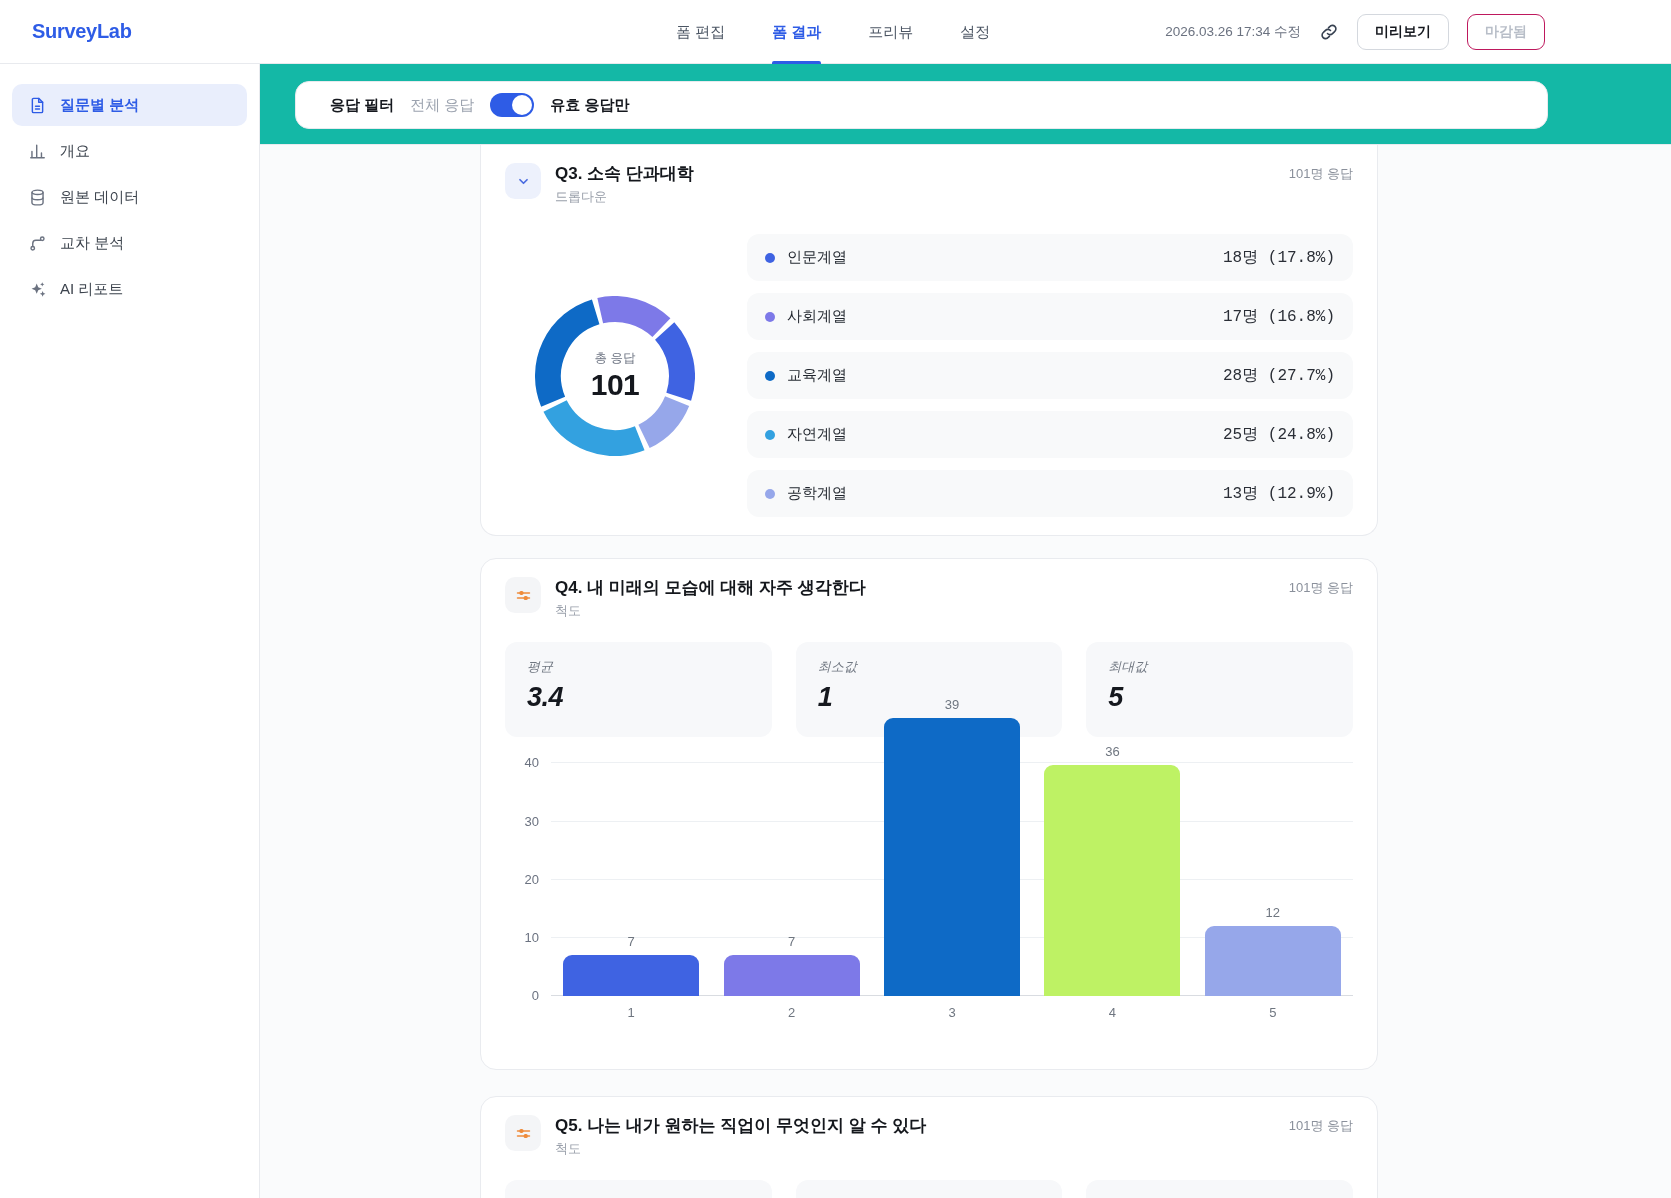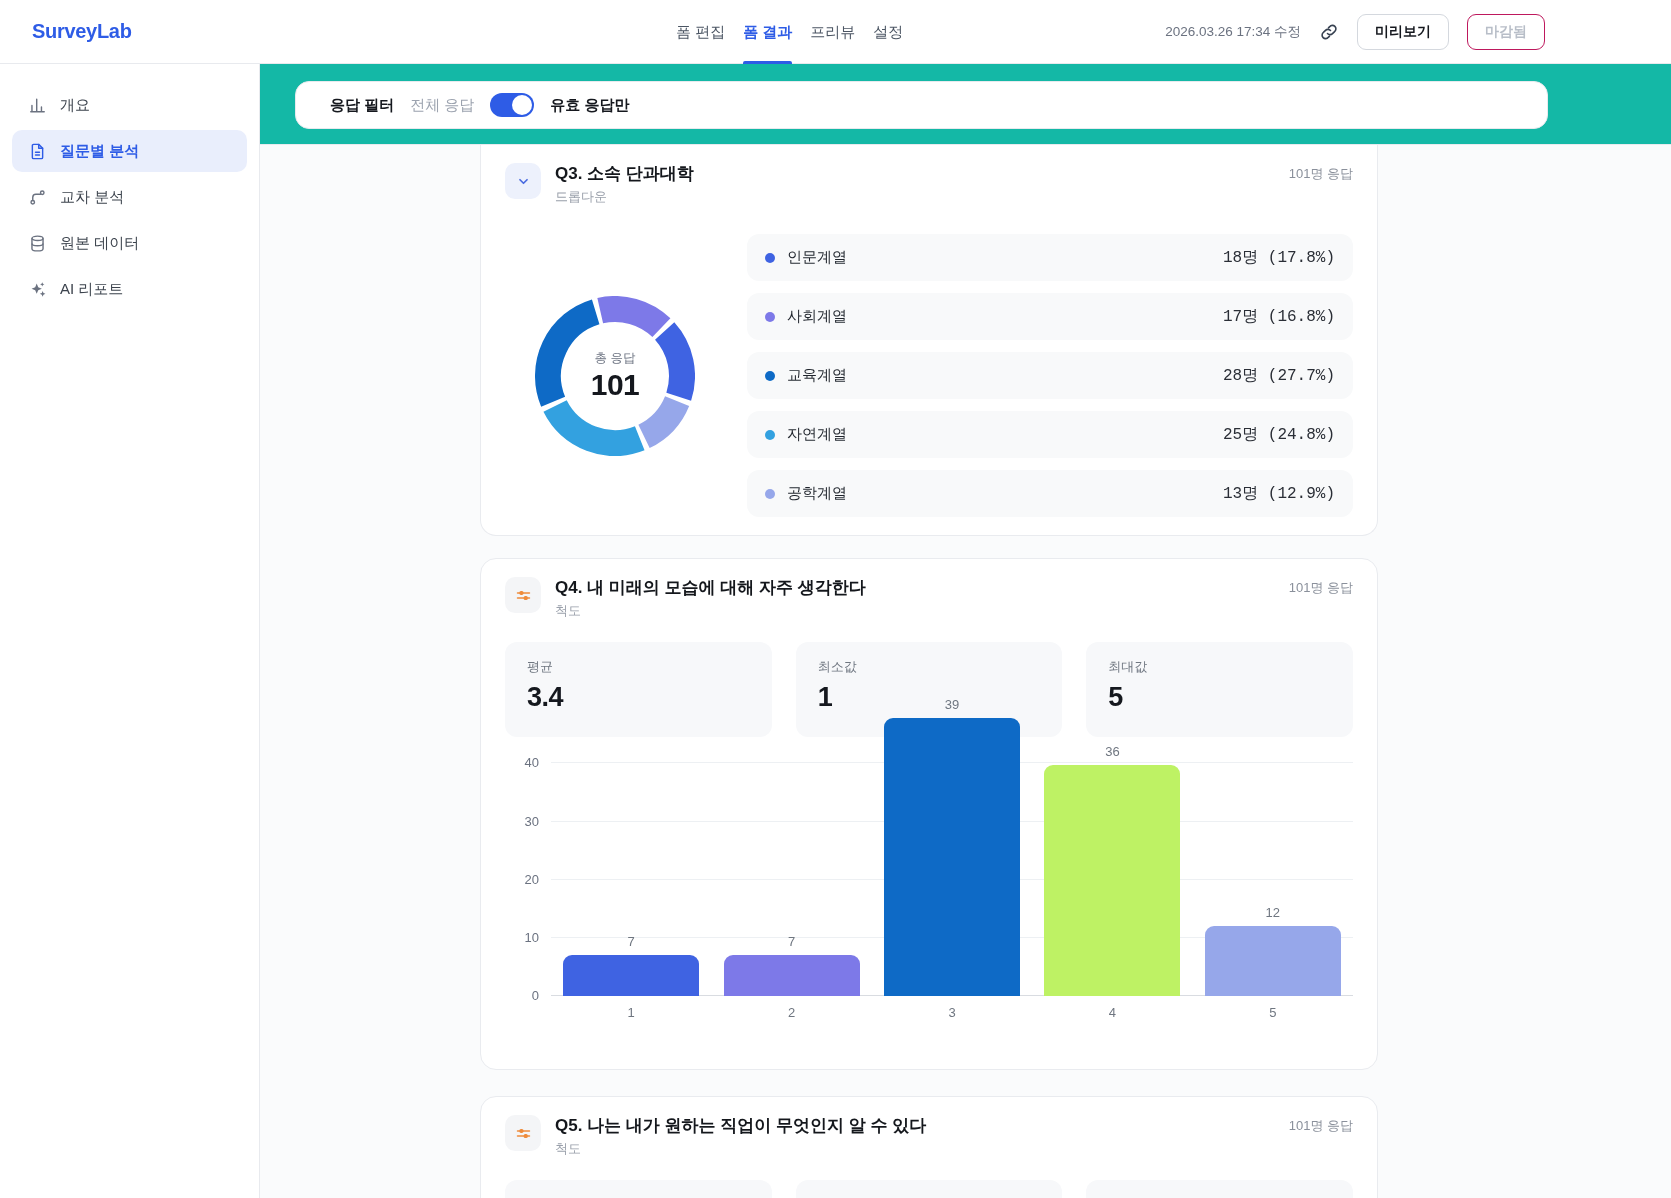--- a/index.html
+++ b/index.html
@@ -9,21 +9,21 @@
     background:#ffffff; color:#15181e; overflow:hidden; position:relative;
   }
   .ic svg { width:100%; height:100%; display:block; }
 
   
   .app-header {
     position:absolute; top:0; left:0; right:0; height:64px; background:#fff;
     border-bottom:1px solid #e8eaee; display:flex; align-items:center; padding:0 32px; z-index:30;
   }
   .logo { font-size:20px; font-weight:800; color:#2E5CE6; letter-spacing:-0.3px; }
-  .topnav { position:absolute; left:676px; top:0; height:64px; display:flex; gap:18px; }
+  .topnav { position:absolute; left:676px; top:0; height:64px; display:flex; gap:47px; }
   .tab { position:relative; display:flex; align-items:center; height:64px; font-size:15px; color:#4b5563; cursor:pointer; }
   .tab.active { color:#2E5CE6; font-weight:700; }
   .tab.active::after { content:""; position:absolute; left:0; right:0; bottom:0; height:3px; background:#2E5CE6; border-radius:2px 2px 0 0; }
   .header-right { position:absolute; right:126px; top:0; height:64px; display:flex; align-items:center; gap:18px; }
   .updated { font-size:13.5px; color:#6b7280; }
   .link-ic { width:20px; height:20px; color:#374151; cursor:pointer; }
   .btn { background:#fff; border-radius:9px; font-size:14px; padding:8px 17px; cursor:pointer; font-family:inherit; }
   .btn.primary-outline { border:1px solid #d4d8de; color:#15181e; font-weight:700; }
   .btn.disabled-outline { border:1px solid #be185d; color:#b8bec8; font-weight:600; }
 
@@ -83,21 +83,21 @@
   .legend-row {
     height:47px; margin-bottom:12px; background:#f8f9fa; border-radius:12px;
     display:flex; align-items:center; padding:0 18px;
   }
   .legend-row:last-child { margin-bottom:0; }
   .dot { width:10px; height:10px; border-radius:50%; margin-right:12px; flex:none; }
   .l-label { font-size:15px; color:#1f242c; }
   .l-value { margin-left:auto; font-size:16px; font-weight:500; color:#2a2e36; }
 
   
-  .stats-row { display:flex; gap:24px; margin-top:22px; }
+  .stats-row { display:flex; gap:24px; margin-top:22px;font-style:italic; }
   .stat-box { flex:1; height:95px; background:#f7f8fa; border-radius:12px; padding:16px 22px; }
   .s-label { font-size:13px; color:#6f7680; }
   .s-value { font-size:27px; font-weight:700; color:#15181e; margin-top:6px; letter-spacing:-0.5px; }
 
   .chart { margin-top:26px; padding-left:46px; position:relative; }
   .plot { position:relative; height:233px; }
   .gridline { position:absolute; left:0; right:0; height:1px; background:#edf0f3; }
   .gridline.base { background:#d9dce1; }
   .ytick { position:absolute; left:-46px; width:34px; text-align:right; font-size:13px; color:#6b7280; line-height:16px; }
   .bars { position:absolute; inset:0; display:flex; align-items:flex-end; }
@@ -125,57 +125,57 @@
           <path d="M10.2 13.8a4.2 4.2 0 0 0 6 .2l2.5-2.5a4.2 4.2 0 1 0-5.9-5.9l-1.4 1.4"></path>
           <path d="M13.8 10.2a4.2 4.2 0 0 0-6-.2l-2.5 2.5a4.2 4.2 0 1 0 5.9 5.9l1.4-1.4"></path>
         </svg>
       </span>
     <button class="btn primary-outline">미리보기</button>
     <button class="btn disabled-outline">마감됨</button>
   </div>
 </header>
 
 <aside class="sidebar" id="sidebar">
-    <div class="side-item">
-      <span class="ic">
-        <svg viewBox="0 0 24 24" fill="none" stroke="currentColor" stroke-width="1.8" stroke-linecap="round">
-          <path d="M5 20v-8M11 20V4M17 20v-6M3.5 20h17"></path>
-        </svg>
-      </span>
-      <span>개요</span>
-    </div>
     <div class="side-item active">
       <span class="ic">
         <svg viewBox="0 0 24 24" fill="none" stroke="currentColor" stroke-width="1.8" stroke-linecap="round" stroke-linejoin="round">
           <path d="M13.5 3H7a1.5 1.5 0 0 0-1.5 1.5v15A1.5 1.5 0 0 0 7 21h10a1.5 1.5 0 0 0 1.5-1.5V8z"></path>
           <path d="M13.5 3v5h5"></path>
           <path d="M9.5 13h5M9.5 16.5h5"></path>
         </svg>
       </span>
       <span>질문별 분석</span>
     </div>
     <div class="side-item">
       <span class="ic">
         <svg viewBox="0 0 24 24" fill="none" stroke="currentColor" stroke-width="1.8" stroke-linecap="round">
-          <circle cx="6" cy="18" r="2.2"></circle>
-          <circle cx="18" cy="6" r="2.2"></circle>
-          <path d="M6 15.8V12c0-2.2 1.8-4 4-4h5.8"></path>
-        </svg>
-      </span>
-      <span>교차 분석</span>
+          <path d="M5 20v-8M11 20V4M17 20v-6M3.5 20h17"></path>
+        </svg>
+      </span>
+      <span>개요</span>
     </div>
     <div class="side-item">
       <span class="ic">
         <svg viewBox="0 0 24 24" fill="none" stroke="currentColor" stroke-width="1.8">
           <ellipse cx="12" cy="5.5" rx="7" ry="2.8"></ellipse>
           <path d="M5 5.5V12c0 1.55 3.13 2.8 7 2.8s7-1.25 7-2.8V5.5"></path>
           <path d="M5 12v6.5c0 1.55 3.13 2.8 7 2.8s7-1.25 7-2.8V12"></path>
         </svg>
       </span>
       <span>원본 데이터</span>
+    </div>
+    <div class="side-item">
+      <span class="ic">
+        <svg viewBox="0 0 24 24" fill="none" stroke="currentColor" stroke-width="1.8" stroke-linecap="round">
+          <circle cx="6" cy="18" r="2.2"></circle>
+          <circle cx="18" cy="6" r="2.2"></circle>
+          <path d="M6 15.8V12c0-2.2 1.8-4 4-4h5.8"></path>
+        </svg>
+      </span>
+      <span>교차 분석</span>
     </div>
     <div class="side-item">
       <span class="ic">
         <svg viewBox="0 0 24 24" fill="currentColor" stroke="none">
           <path d="M11 4.5l1.9 4.6 4.6 1.9-4.6 1.9L11 17.5l-1.9-4.6L4.5 11l4.6-1.9z"></path>
           <path d="M18.5 14l1 2.5 2.5 1-2.5 1-1 2.5-1-2.5-2.5-1 2.5-1z"></path>
           <path d="M18 2.8l.8 1.9 1.9.8-1.9.8-.8 1.9-.8-1.9-1.9-.8 1.9-.8z"></path>
         </svg>
       </span>
       <span>AI 리포트</span>

